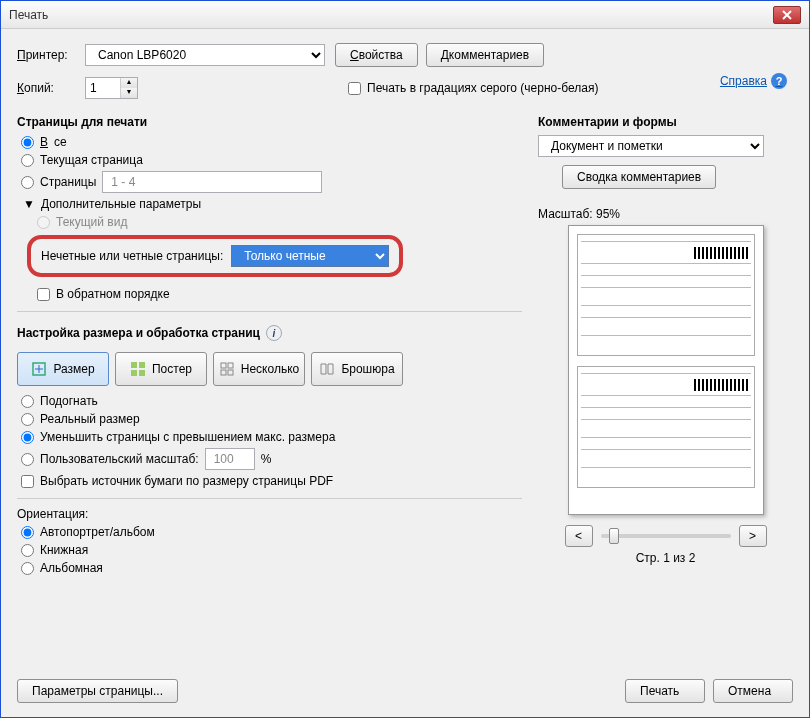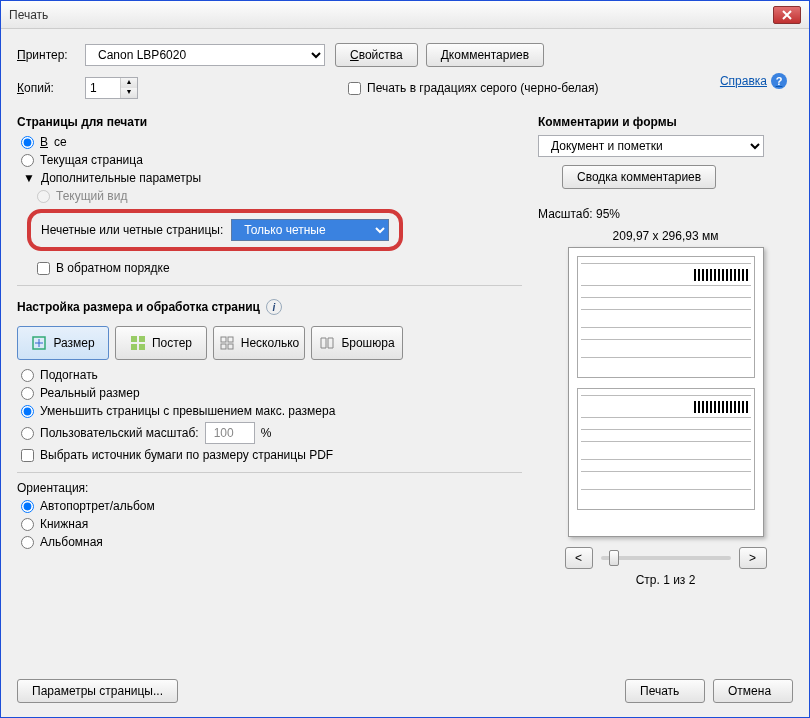--- a/index.html
+++ b/index.html
@@ -116,20 +116,25 @@
         <div class="section-title">Страницы для печати</div>
         <div class="radio-row">
             <input type="radio" name="pr" checked="" style="">
             <span class="underline">В</span>
             <span>се</span>
           </div>
         <div class="radio-row">
             <input type="radio" name="pr" style="">
             <span>Текущая страница</span>
           </div>
+        <div class="radio-row">
+          <input type="radio" name="pr" style="">
+          <span>Страницы</span>
+          <input type="text" class="pages-input" value="1 - 4" style="">
+        </div>
         <div class="radio-row disclosure">
           <span>▼</span>
           <span>Дополнительные параметры</span>
         </div>
         <div class="radio-row indent">
             <input type="radio" name="pr" disabled="" style="">
             <span style="color:#888">Текущий вид</span>
           </div>
 
         <div class="highlight-box">
@@ -226,21 +231,20 @@
       </div>
 
       <div class="rightcol">
         <div class="section-title">Комментарии и формы</div>
         <select class="comments-select">
           <option>Документ и пометки</option>
         </select>
         <div class="summary-btn"><button class="btn">Сводка комментариев</button></div>
 
         <div style="margin-top:18px">Масштаб:  95%</div>
-        <div class="preview-meta">209,97 x 296,93 мм</div>
 
         <div class="preview-box preview-shadow">
           <div class="preview-doc doc-top">
             <div class="barcode"></div>
             <div class="doc-lines" style="top:6px"></div>
               <div class="doc-lines" style="top:28px"></div>
               <div class="doc-lines" style="top:40px"></div>
               <div class="doc-lines" style="top:52px"></div>
               <div class="doc-lines" style="top:70px"></div>
               <div class="doc-lines" style="top:82px"></div>

